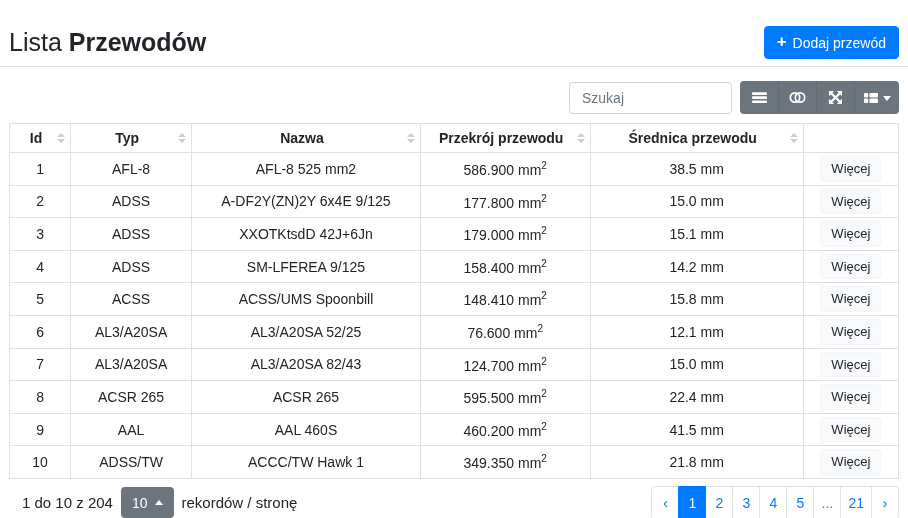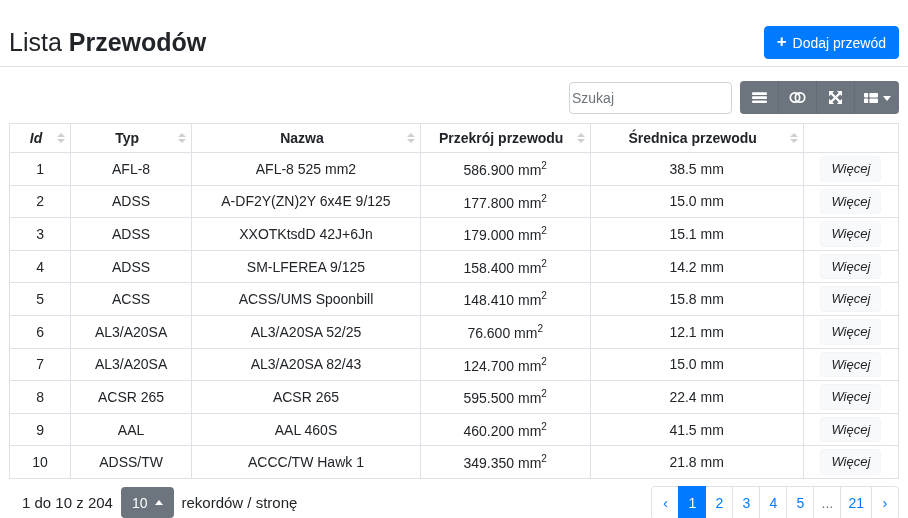--- a/index.html
+++ b/index.html
@@ -30,51 +30,51 @@
   .divider { border-top: 1px solid #dee2e6; margin-top: 7px; }
 
   
   .toolbar {
     display: flex; justify-content: flex-end; align-items: center;
     gap: 8px; margin: 14px 9px 9px 9px; height: 33px;
   }
   .search-input {
     width: 163px; height: 32px;
     border: 1px solid #ced4da; border-radius: 4px;
-    padding: 6px 2px; font-family: inherit; font-size: 14px; color: #495057;
+    padding: 6px 12px; font-family: inherit; font-size: 14px; color: #495057;
     outline: none;
   }
   .search-input::placeholder { color: #6c757d; opacity: 1; }
   .btn-group { display: inline-flex; }
   .tb-btn {
     width: 38px; height: 33px; background: #6c757d; border: none;
     border-left: 1px solid #646c73;
     display: inline-flex; align-items: center; justify-content: center;
     gap: 4px; cursor: pointer; padding: 0;
   }
   .tb-btn:first-child { border-left: none; border-radius: 4px 0 0 4px; }
   .tb-btn:last-child { border-radius: 0 4px 4px 0; width: 45px; }
   .caret-down { width: 0; height: 0; border: 4px solid transparent; border-top: 5px solid #fff; border-bottom: none; margin-top: 2px; }
 
   
   .table-wrap { padding: 0 9px; }
   table { width: 100%; border-collapse: collapse; table-layout: fixed; }
   th, td { border: 1px solid #dee2e6; text-align: center; vertical-align: middle; }
   th { font-weight: 700; font-size: 14px; height: 29px; padding: 3px 16px 3px 8px; position: relative; cursor: pointer; }
   td { font-size: 14px; height: 31px; padding: 3px 8px; }
-  .col-id { width: 59px; font-style: italic; } .col-typ { width: 117px; } .col-nazwa { width: 221px; }
+  .col-id { width: 59px; } .col-typ { width: 117px; } .col-nazwa { width: 221px; }
   .col-przekroj { width: 164px; } .col-srednica { width: 206px; } .col-actions { width: 92px; }
   sup { font-size: 10px; }
   .sort-icon { position: absolute; right: 5px; top: 50%; transform: translateY(-50%); display: flex; flex-direction: column; gap: 2px; }
   .sort-icon .su { width: 0; height: 0; border: 4px solid transparent; border-bottom: 4px solid #cfcfcf; border-top: none; }
   .sort-icon .sd { width: 0; height: 0; border: 4px solid transparent; border-top: 4px solid #cfcfcf; border-bottom: none; }
   .btn-more {
     background: #f8f9fa; border: 1px solid #f4f5f6; border-radius: 4px;
     font-family: inherit; font-size: 13px; color: #212529;
-    padding: 4px 10px; cursor: pointer; line-height: 1.2; font-style: italic;
+    padding: 4px 10px; cursor: pointer; line-height: 1.2;
   }
 
   
   .table-footer {
     display: flex; justify-content: space-between; 
     padding: 7px 9px 0 22px;
   }
   .summary { display: inline-flex; align-items: center; gap: 8px; font-size: 15px; color: #212529; }
   .page-size-btn {
     background: #6c757d; border: none; border-radius: 4px; color: #fff;

